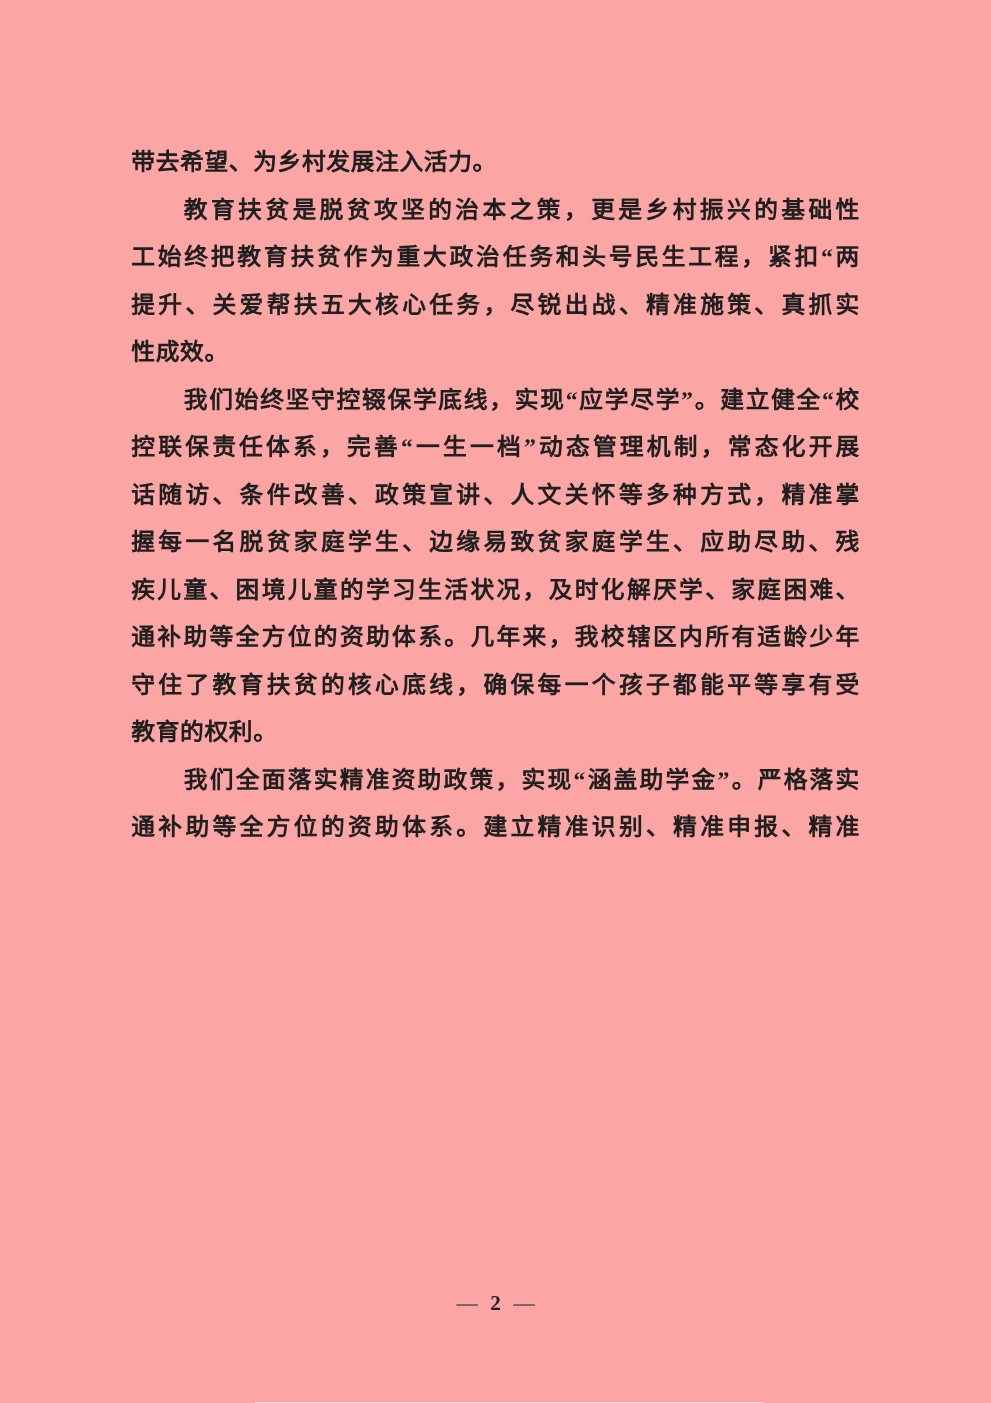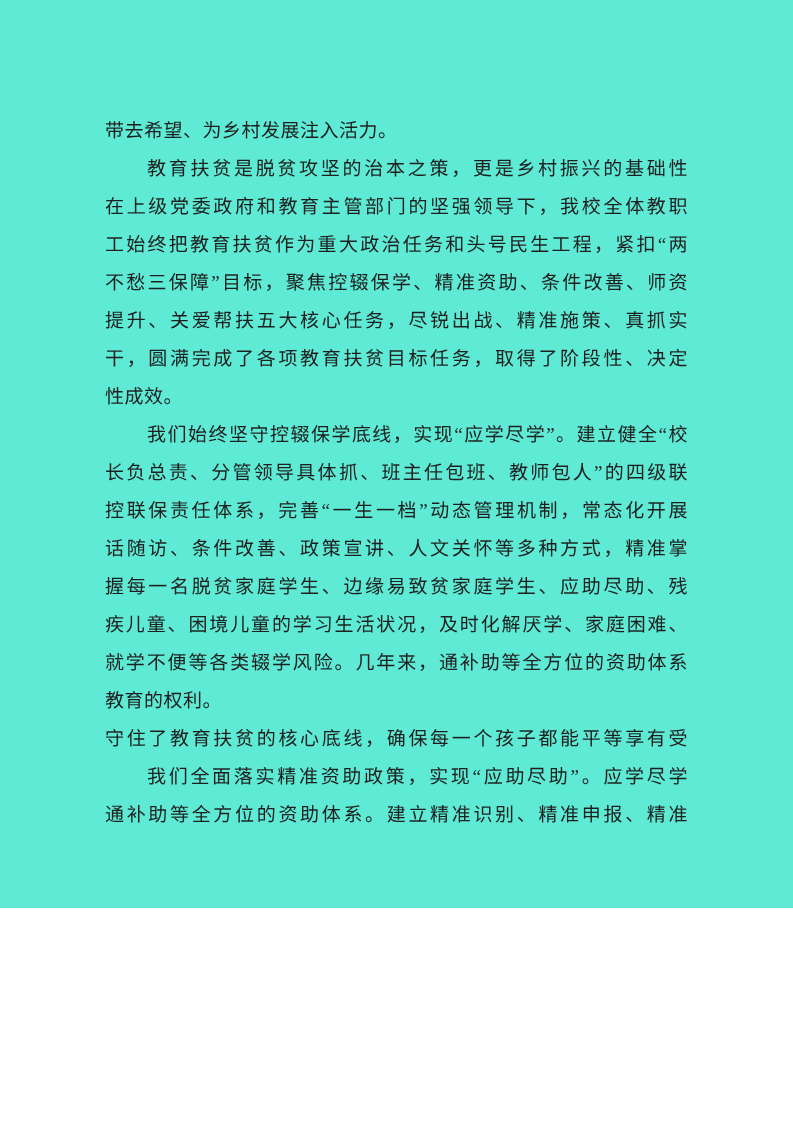--- a/index.html
+++ b/index.html
@@ -3,25 +3,26 @@
 <meta charset="utf-8">
 <style>
   html, body {
     margin: 0;
     padding: 0;
     background: #ffffff;
   }
   .page {
     position: relative;
     width: 793px;
-    height: 908px;
-    background: #5eead4;
+    height: 1122px;
+    background: #fca5a5;
     overflow: hidden;
     font-family: "Liberation Serif", "DejaVu Serif", serif;
     color: #1f1f1f;
+    font-weight: bold;
   }
   .body-text {
     position: absolute;
     left: 105px;
     top: 112px;
     width: 583px;
   }
   .line {
     height: 38px;
     line-height: 38px;
@@ -57,34 +58,30 @@
     color: #222222;
   }
 </style>
 </head>
 <body>
 
 <div class="page">
   <div class="body-text">
       <div class="line para-end">带去希望、为乡村发展注入活力。</div>
       <div class="line indent">教育扶贫是脱贫攻坚的治本之策，更是乡村振兴的基础性</div>
-      <div class="line">在上级党委政府和教育主管部门的坚强领导下，我校全体教职</div>
       <div class="line">工始终把教育扶贫作为重大政治任务和头号民生工程，紧扣“两</div>
-      <div class="line">不愁三保障”目标，聚焦控辍保学、精准资助、条件改善、师资</div>
       <div class="line">提升、关爱帮扶五大核心任务，尽锐出战、精准施策、真抓实</div>
-      <div class="line">干，圆满完成了各项教育扶贫目标任务，取得了阶段性、决定</div>
       <div class="line para-end">性成效。</div>
       <div class="line indent">我们始终坚守控辍保学底线，实现“应学尽学”。建立健全“校</div>
-      <div class="line">长负总责、分管领导具体抓、班主任包班、教师包人”的四级联</div>
       <div class="line">控联保责任体系，完善“一生一档”动态管理机制，常态化开展</div>
       <div class="line">话随访、条件改善、政策宣讲、人文关怀等多种方式，精准掌</div>
       <div class="line">握每一名脱贫家庭学生、边缘易致贫家庭学生、应助尽助、残</div>
       <div class="line">疾儿童、困境儿童的学习生活状况，及时化解厌学、家庭困难、</div>
-      <div class="line">就学不便等各类辍学风险。几年来，通补助等全方位的资助体系</div>
+      <div class="line">通补助等全方位的资助体系。几年来，我校辖区内所有适龄少年</div>
+      <div class="line">守住了教育扶贫的核心底线，确保每一个孩子都能平等享有受</div>
       <div class="line para-end">教育的权利。</div>
-      <div class="line">守住了教育扶贫的核心底线，确保每一个孩子都能平等享有受</div>
-      <div class="line indent">我们全面落实精准资助政策，实现“应助尽助”。应学尽学</div>
+      <div class="line indent">我们全面落实精准资助政策，实现“涵盖助学金”。严格落实</div>
       <div class="line">通补助等全方位的资助体系。建立精准识别、精准申报、精准</div>
     </div>
   <div class="footer">
     <span class="dash">—</span><span class="num">2</span><span class="dash">—</span>
   </div>
 </div>
 
 </body></html>

